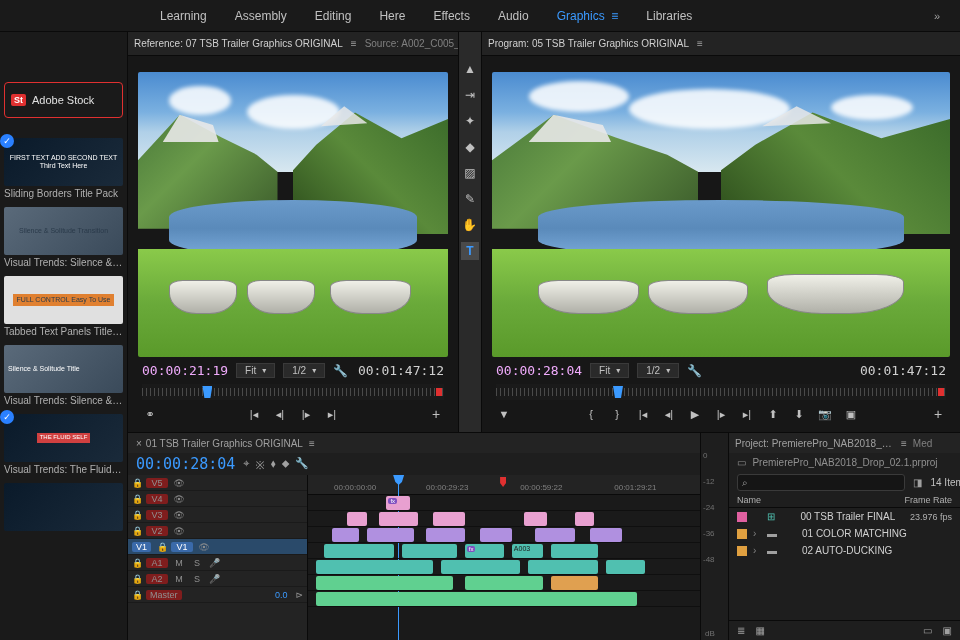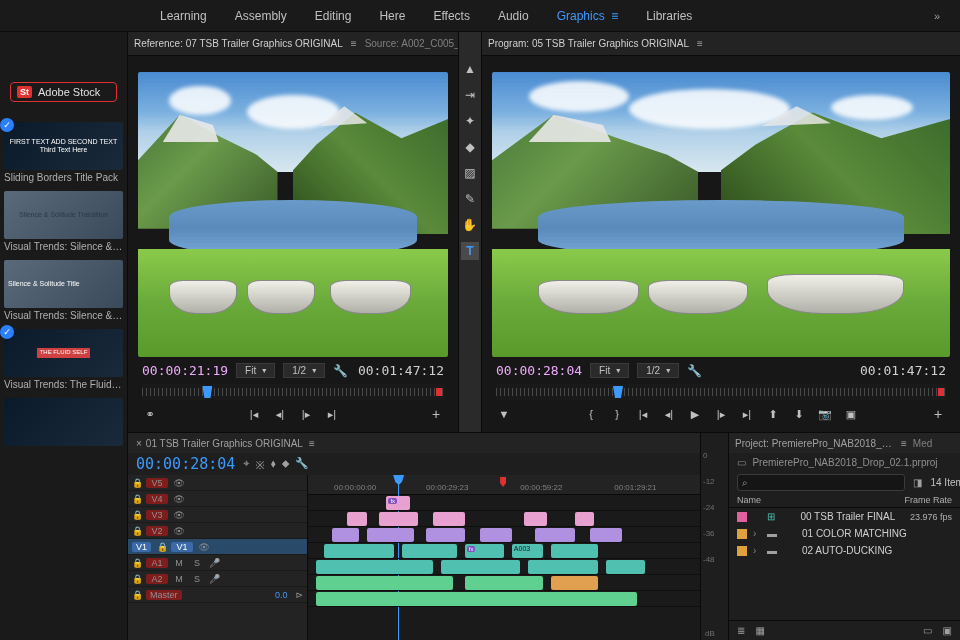--- a/index.html
+++ b/index.html
@@ -10,21 +10,21 @@
 .workspace-tabs { height: 32px; display: flex; align-items: center; padding-left: 160px; gap: 28px; background: #1a1a1a; border-bottom: 1px solid #0a0a0a; }
 .ws-tab { cursor: pointer; font-size: 12px; color: #c0c0c0; }
 .ws-tab.active { color: #3b9aff; }
 .ws-more { margin-left: auto; margin-right: 20px; cursor: pointer; }
 
 
 .main { flex: 1; display: flex; min-height: 0; }
 
 
 .sidebar { width: 128px; background: #1a1a1a; border-right: 1px solid #0a0a0a; display: flex; flex-direction: column; overflow: hidden; }
-.stock-badge { margin: 50px 10px 12px; border: 1px solid #e03030; border-radius: 4px; padding: 3px 6px; display: flex; align-items: center; gap: 6px; font-size: 11px; color: #e0e0e0; }
+.stock-badge { margin: 50px 4px 12px; border: 1px solid #e03030; border-radius: 4px; padding: 11px 6px; display: flex; align-items: center; gap: 6px; font-size: 11px; color: #e0e0e0; }
 .stock-badge .st { background: #e03030; color: #fff; font-weight: bold; font-size: 9px; padding: 1px 3px; border-radius: 2px; }
 .templates { flex: 1; overflow-y: auto; padding: 8px 4px; }
 .tpl-card { margin-bottom: 8px; }
 .tpl-thumb { width: 100%; height: 48px; background: linear-gradient(135deg, #1a3a5a, #2a4a6a); border-radius: 2px; position: relative; display: flex; align-items: center; justify-content: center; }
 .tpl-thumb.dark { background: linear-gradient(135deg, #0a1a2a, #1a2a3a); }
 .tpl-thumb.light { background: linear-gradient(135deg, #5a6a7a, #3a4a5a); }
 .tpl-thumb.white { background: #e0e0e0; }
 .tpl-text { position: absolute; font-size: 7px; color: #fff; text-align: center; line-height: 1.2; }
 .tpl-label { font-size: 10px; color: #b0b0b0; margin-top: 2px; white-space: nowrap; overflow: hidden; text-overflow: ellipsis; }
 .tpl-check { position: absolute; top: -4px; left: -4px; width: 14px; height: 14px; background: #2a80ff; border-radius: 50%; display: flex; align-items: center; justify-content: center; font-size: 9px; color: #fff; }
@@ -168,20 +168,27 @@
           <div class="tpl-label">Sliding Borders Title Pack</div>
         </div>
         <div class="tpl-card">
           <div class="tpl-thumb light">
               <span class="tpl-text" style="color:#2a3a4a">Silence &amp; Solitude
 Transition</span>
             </div>
           <div class="tpl-label">Visual Trends: Silence &amp; …</div>
         </div>
         <div class="tpl-card">
+          <div class="tpl-thumb white">
+              <span class="tpl-text" style="color:#2a3a4a;background:#e08030;padding:2px 4px">FULL CONTROL
+Easy To Use</span>
+            </div>
+          <div class="tpl-label">Tabbed Text Panels Title…</div>
+        </div>
+        <div class="tpl-card">
           <div class="tpl-thumb light">
               <span class="tpl-text" style="color:#fff;left:4px;text-align:left">Silence &amp;
 Solitude Title</span>
             </div>
           <div class="tpl-label">Visual Trends: Silence &amp; …</div>
         </div>
         <div class="tpl-card">
           <div class="tpl-thumb dark">
               <span class="tpl-check">✓</span>
               <span class="tpl-text" style="font-size:6px;background:#d04040;padding:1px 3px">THE FLUID SELF</span>

